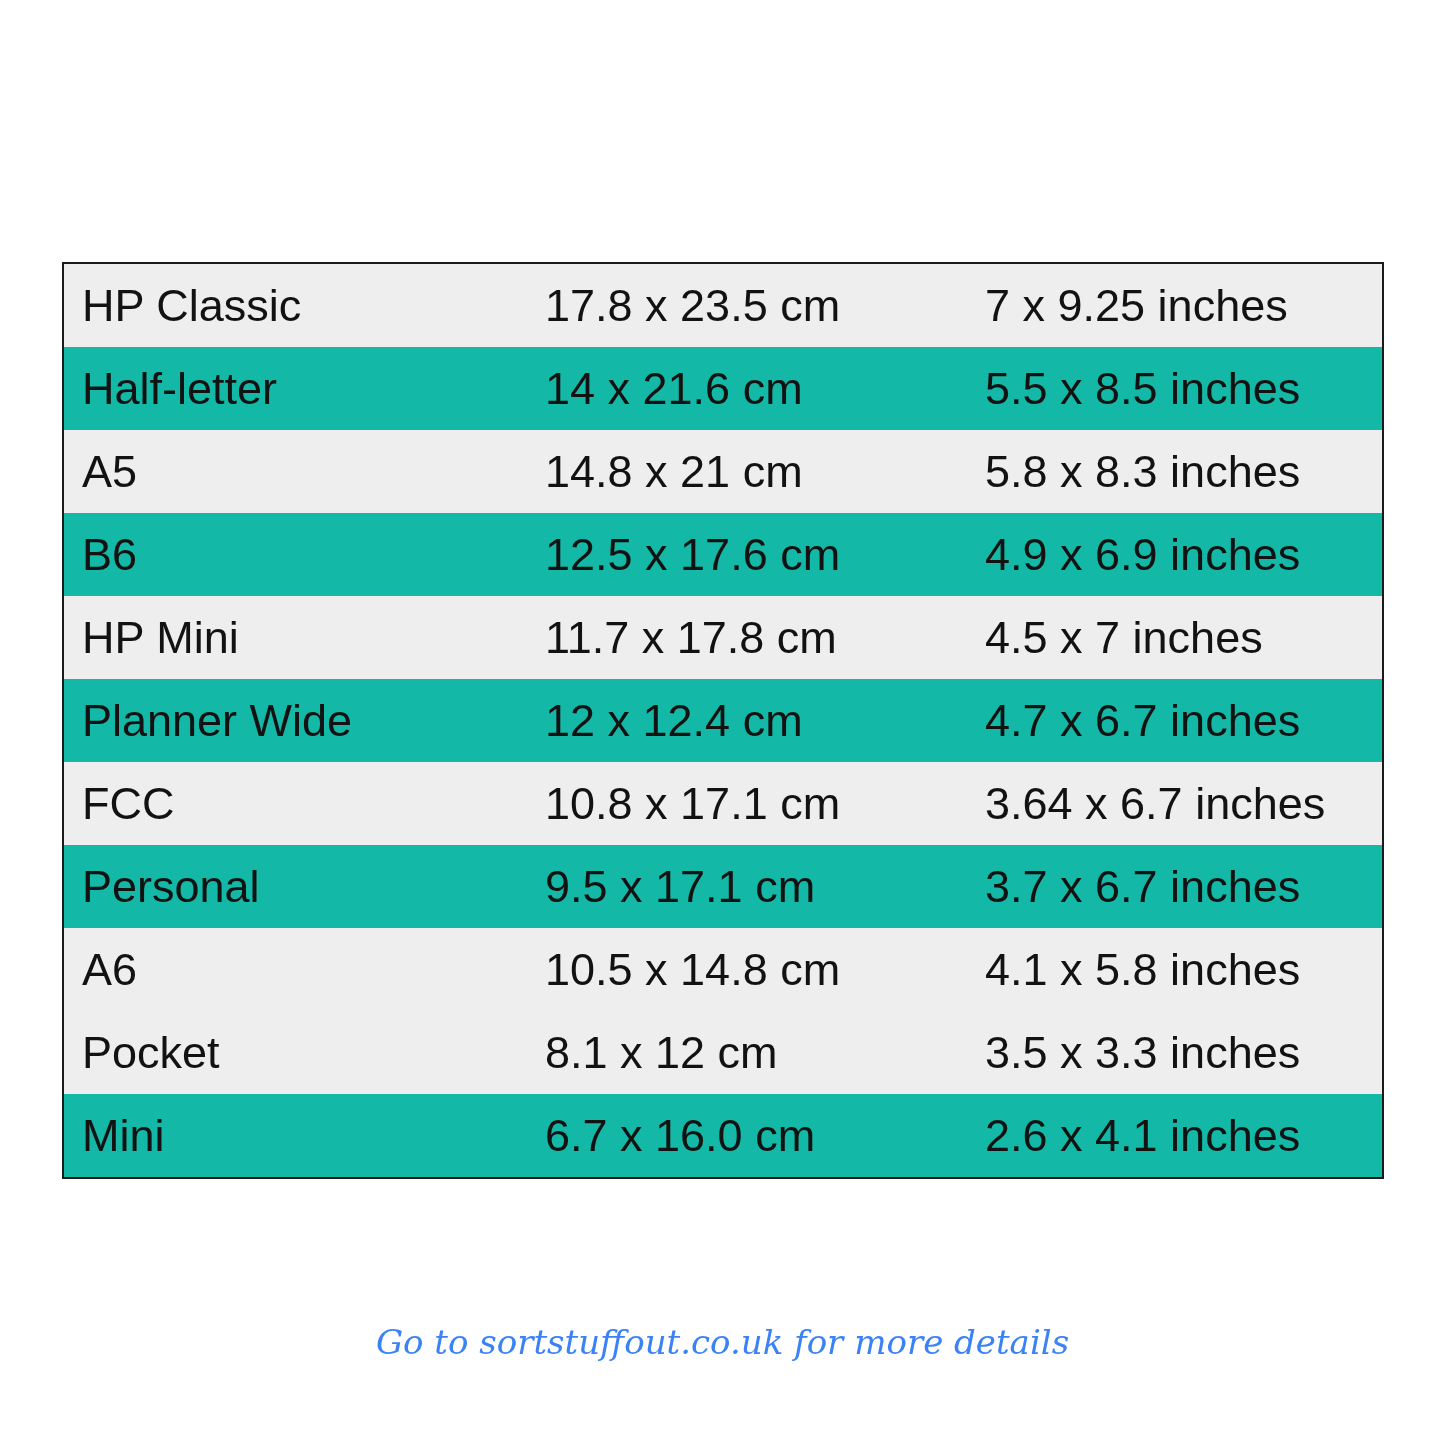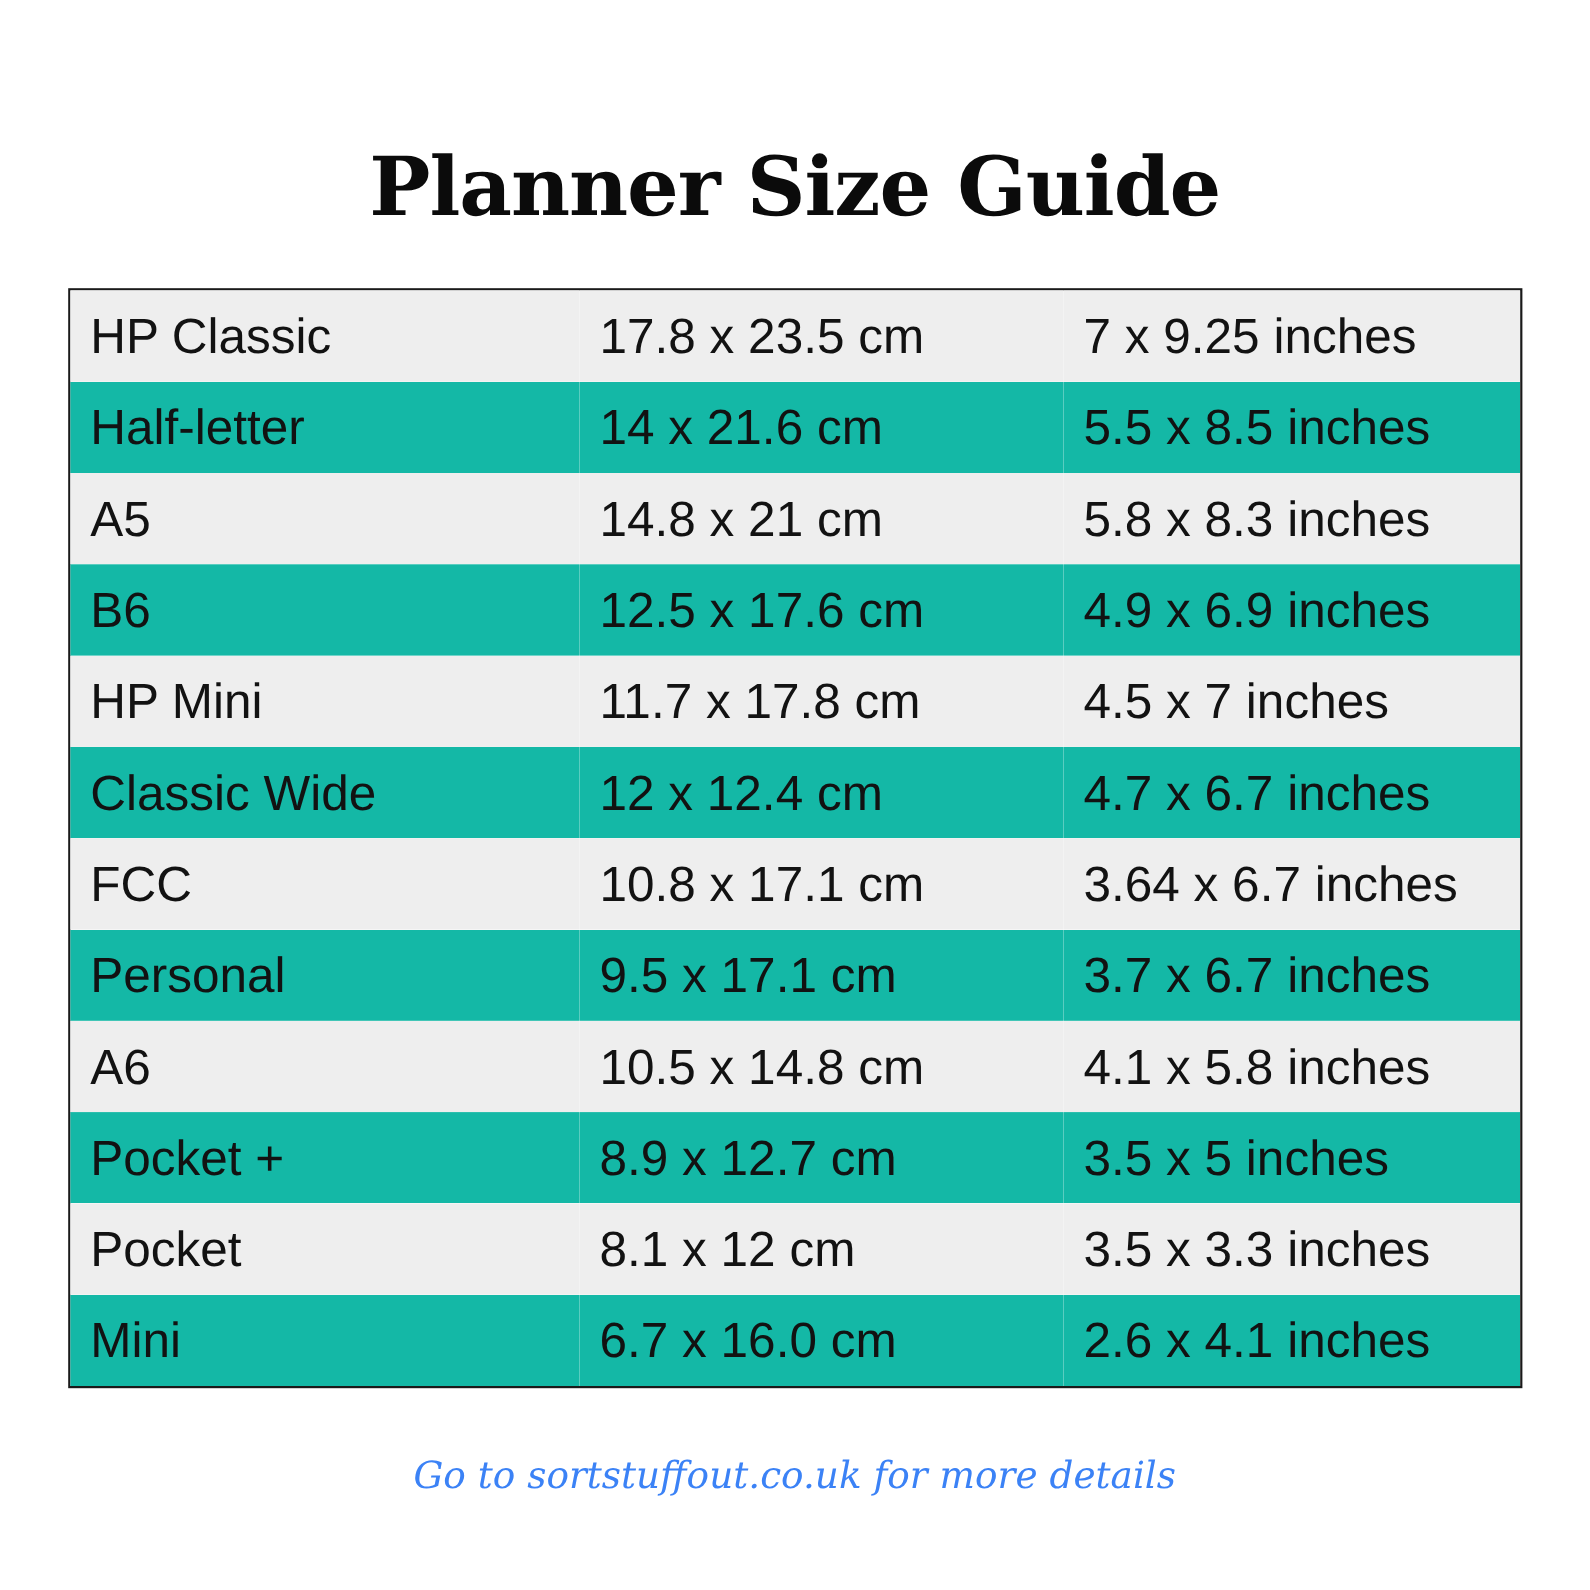--- a/index.html
+++ b/index.html
@@ -75,21 +75,20 @@
     font-style: italic;
     font-size: 34px;
     color: #3b82f6;
   }
 </style>
 </head>
 <body>
 
 <div class="page">
 
-  <h1 class="title">Planner Size Guide</h1>
 
   <div class="table-wrap">
     <table class="size-table">
       <colgroup>
         <col class="c-name">
         <col class="c-cm">
         <col class="c-in">
       </colgroup>
       <tbody>
           <tr class="odd">
@@ -111,43 +110,38 @@
             <td class="cell-name">B6</td>
             <td class="cell-cm">12.5 x 17.6 cm</td>
             <td class="cell-in">4.9 x 6.9 inches</td>
           </tr>
           <tr class="odd">
             <td class="cell-name">HP Mini</td>
             <td class="cell-cm">11.7 x 17.8 cm</td>
             <td class="cell-in">4.5 x 7 inches</td>
           </tr>
           <tr class="even">
-            <td class="cell-name">Classic Wide</td>
+            <td class="cell-name">Planner Wide</td>
             <td class="cell-cm">12 x 12.4 cm</td>
             <td class="cell-in">4.7 x 6.7 inches</td>
           </tr>
           <tr class="odd">
             <td class="cell-name">FCC</td>
             <td class="cell-cm">10.8 x 17.1 cm</td>
             <td class="cell-in">3.64 x 6.7 inches</td>
           </tr>
           <tr class="even">
             <td class="cell-name">Personal</td>
             <td class="cell-cm">9.5 x 17.1 cm</td>
             <td class="cell-in">3.7 x 6.7 inches</td>
           </tr>
           <tr class="odd">
             <td class="cell-name">A6</td>
             <td class="cell-cm">10.5 x 14.8 cm</td>
             <td class="cell-in">4.1 x 5.8 inches</td>
-          </tr>
-          <tr class="even">
-            <td class="cell-name">Pocket +</td>
-            <td class="cell-cm">8.9 x 12.7 cm</td>
-            <td class="cell-in">3.5 x 5 inches</td>
           </tr>
           <tr class="odd">
             <td class="cell-name">Pocket</td>
             <td class="cell-cm">8.1 x 12 cm</td>
             <td class="cell-in">3.5 x 3.3 inches</td>
           </tr>
           <tr class="even">
             <td class="cell-name">Mini</td>
             <td class="cell-cm">6.7 x 16.0 cm</td>
             <td class="cell-in">2.6 x 4.1 inches</td>

